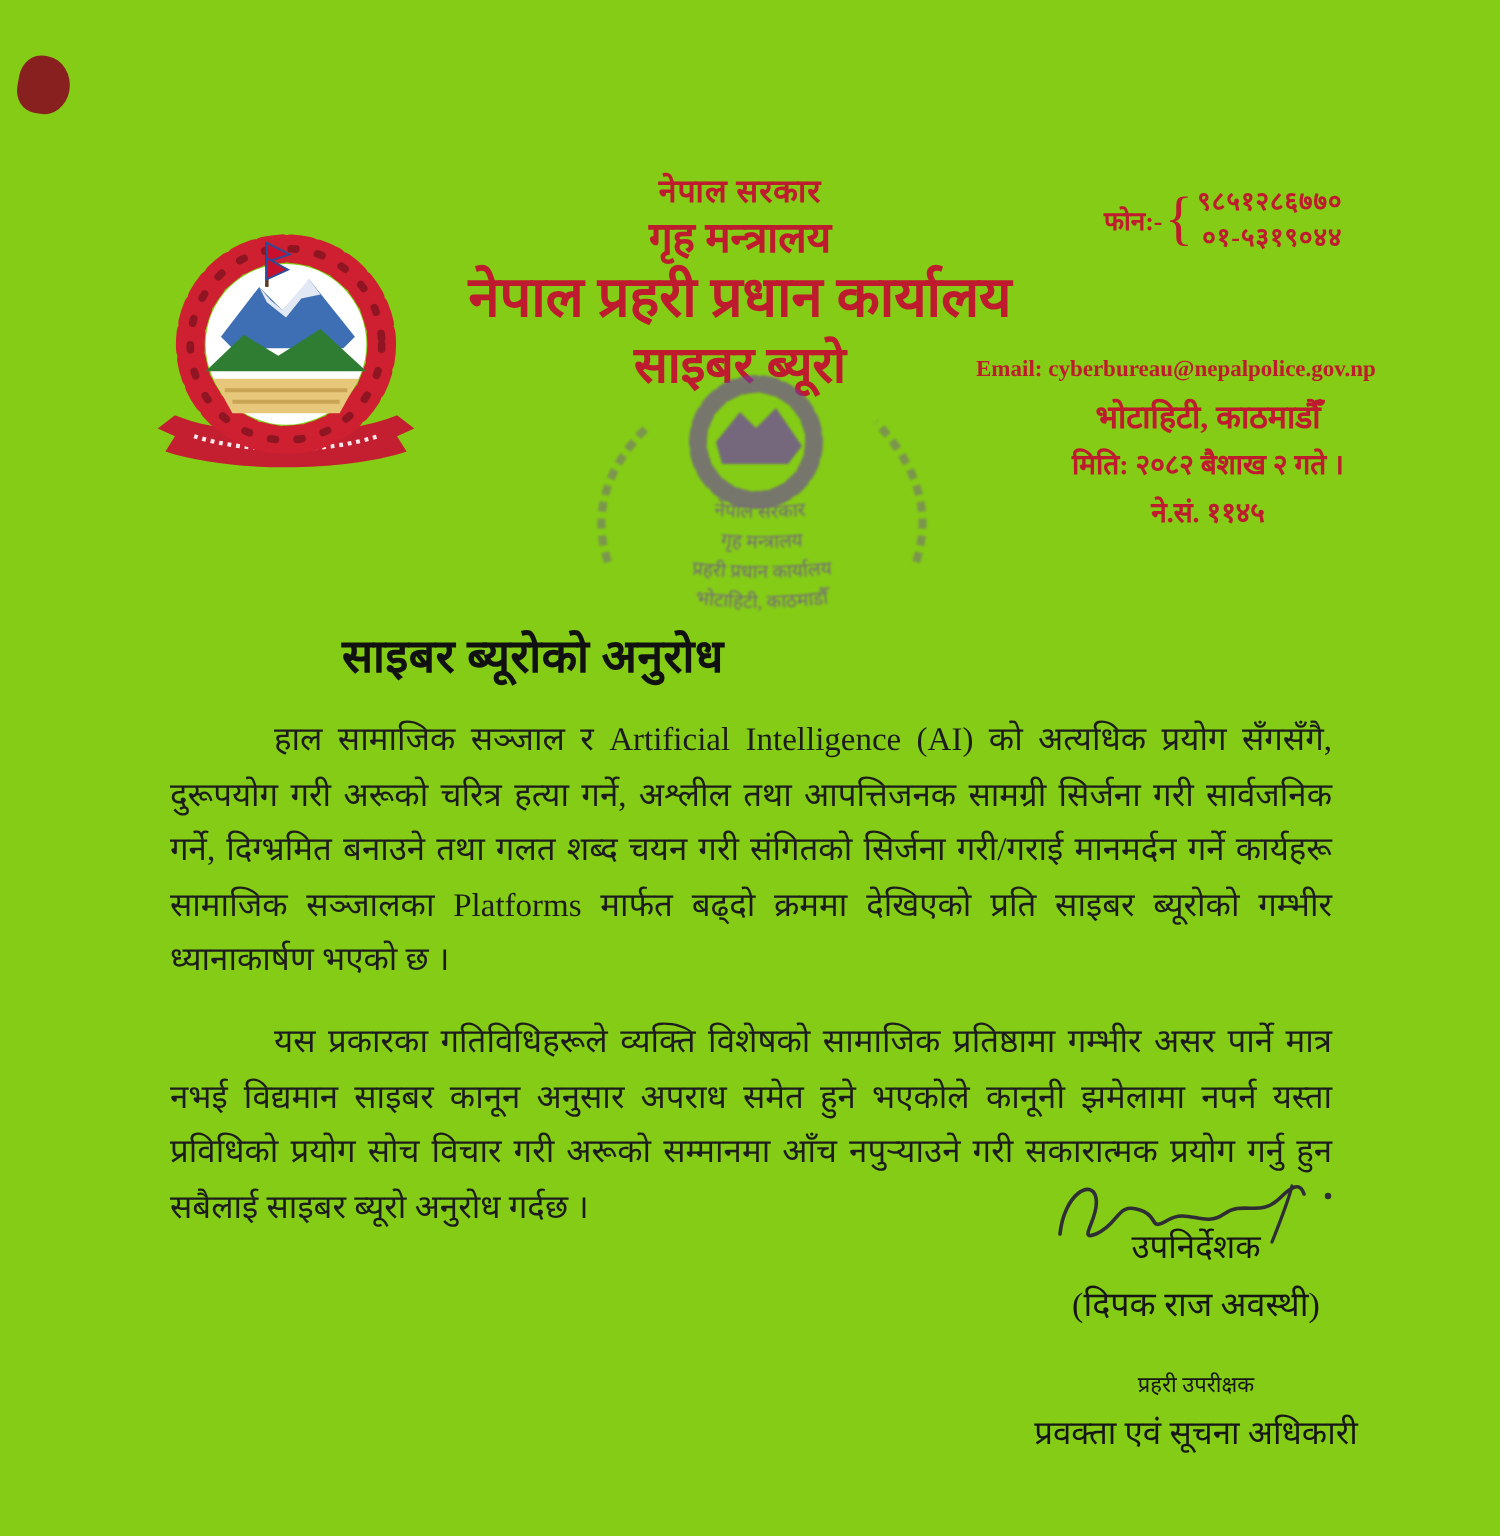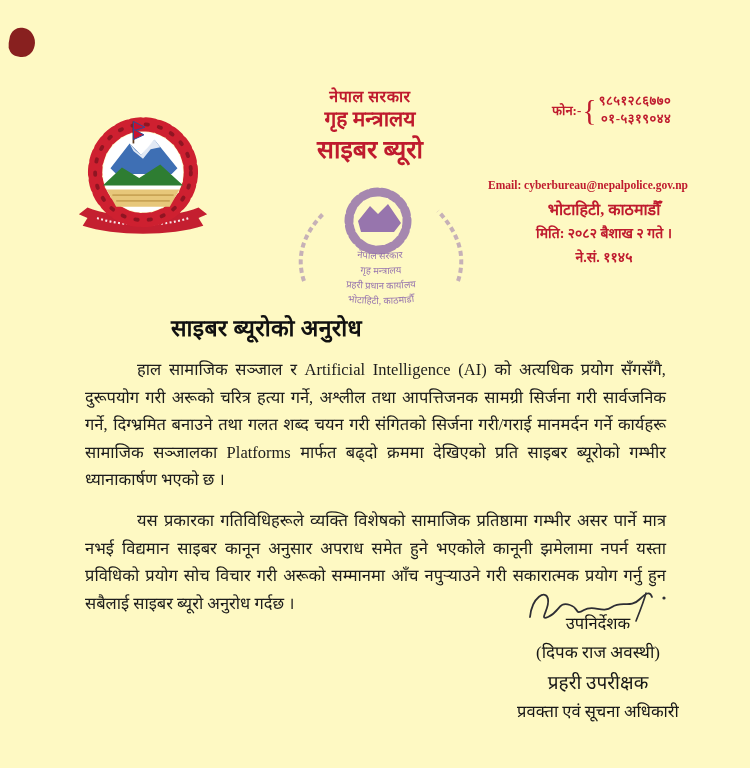--- a/index.html
+++ b/index.html
@@ -1,19 +1,19 @@
 <!DOCTYPE html>
 <html><head>
 <meta charset="utf-8">
 <style>
   * { margin:0; padding:0; box-sizing:border-box; }
   html,body { background:#ffffff; }
   .page {
     position:relative; width:750px; height:768px; margin:0 auto;
-    background:#fef9c3; overflow:hidden;
+    background:#84cc16; overflow:hidden;
     font-family:"Liberation Serif","DejaVu Serif",serif;
   }
   .corner-mark {
     position:absolute; left:9px; top:28px; width:26px; height:29px;
     background:#88201f; border-radius:46% 58% 52% 44%;
     transform:rotate(10deg);
   }
   .emblem { position:absolute; left:76px; top:114px; width:134px; height:124px; }
   .hdr {
     position:absolute; left:170px; top:88px; width:400px; text-align:center;
@@ -53,21 +53,21 @@
   }
   .body-text p { text-indent:52px; }
   .body-text p + p { margin-top:13px; }
   .sig {
     position:absolute; left:460px; top:583px; width:276px; text-align:center;
     color:#161616; line-height:1.2;
   }
   .sig svg.scribble { display:block; margin:0 auto -15px auto; }
   .sig .s-desig { font-size:16.5px; }
   .sig .s-name  { font-size:17px; margin-top:9px; }
-  .sig .s-rank  { font-size:19px; margin-top:9px; }
+  .sig .s-rank  { font-size:11px; margin-top:24px; }
   .sig .s-role  { font-size:16.5px; margin-top:7px; }
   .sig .s-phone { font-size:16.5px; margin-top:7px; }
 </style>
 </head>
 <body>
 
 <div class="page">
 
   <div class="corner-mark"></div>
 
@@ -91,20 +91,21 @@
     <path d="M38,84 L102,84 M42,90 L98,90" stroke="#c9a455" stroke-width="2" fill="none"></path>
 
     <line x1="60" y1="30" x2="60" y2="7" stroke="#5b3a1e" stroke-width="1.8"></line>
     <polygon points="60,7 72,13 60,17" fill="#c8102e" stroke="#2b4c9b" stroke-width="1"></polygon>
     <polygon points="60,15 71,21 60,26" fill="#c8102e" stroke="#2b4c9b" stroke-width="1"></polygon>
   </svg>
 
   <div class="hdr">
     <div class="l1">नेपाल सरकार</div>
     <div class="l2">गृह मन्त्रालय</div>
+    <div class="l3">नेपाल प्रहरी प्रधान कार्यालय</div>
     <div class="l4">साइबर ब्यूरो</div>
   </div>
 
   <div class="phone">
     <span>फोन:-</span>
     <span class="brace">{</span>
     <span class="nums">
       <span>९८५१२८६७७०</span>
       <span>०१-५३१९०४४</span>
     </span>

